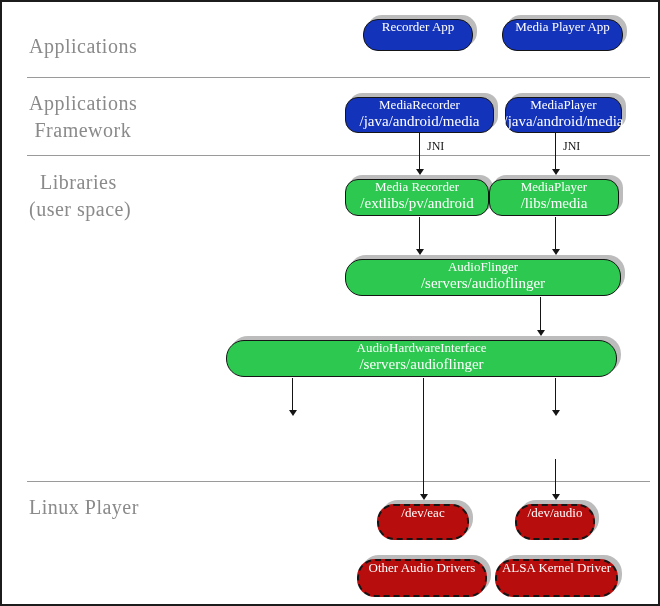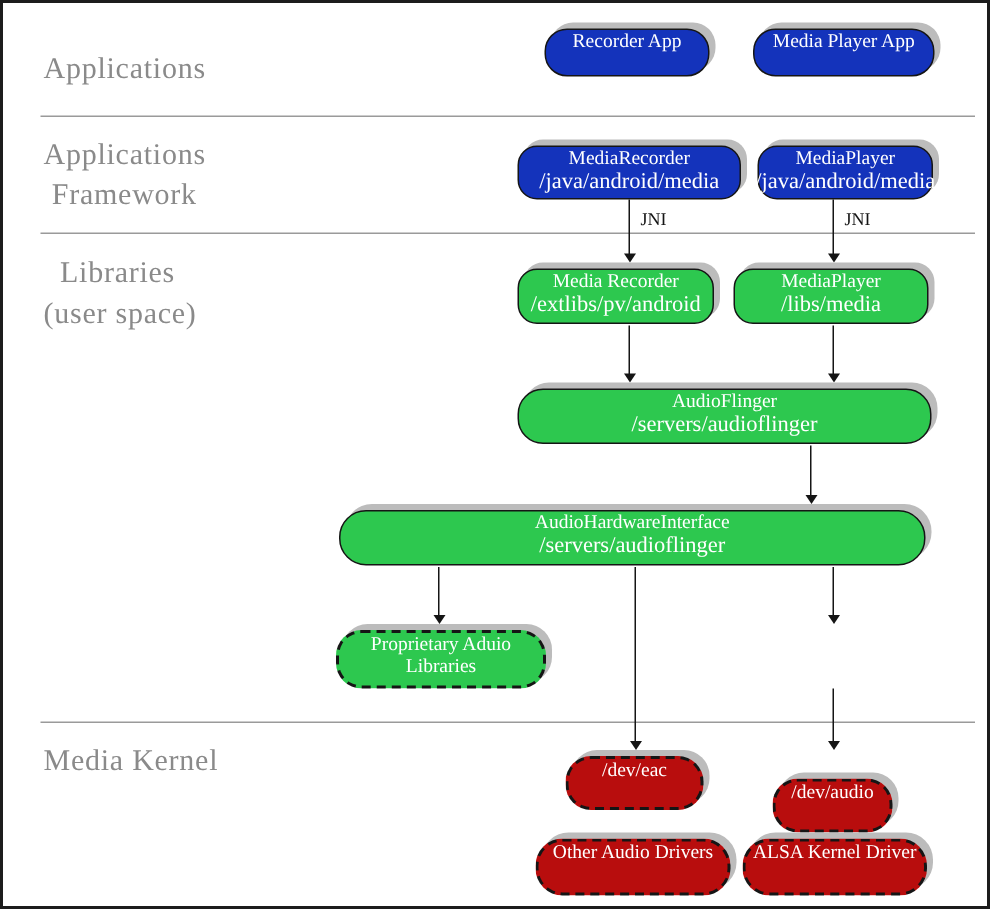--- a/index.html
+++ b/index.html
@@ -35,21 +35,21 @@
 <body>
 
 <div class="canvas">
 
   <div class="layer-label" style="left:27px; top:31px;"><span>Applications</span></div>
 
   <div class="layer-label" style="left:27px; top:88px;"><span>Applications</span><br><span> Framework</span></div>
 
   <div class="layer-label" style="left:27px; top:167px;"><span>  Libraries</span><br><span>(user space)</span></div>
 
-  <div class="layer-label" style="left:27px; top:492px;"><span>Media Kernel</span></div>
+  <div class="layer-label" style="left:27px; top:492px;"><span>Linux Player</span></div>
 
   <div class="sep" style="top:75px;"></div>
   <div class="sep" style="top:153px;"></div>
   <div class="sep" style="top:479px;"></div>
 
   <div class="node blue" style="left:361px; top:17px; width:110px; height:32px; border-radius:15px;">
     <span class="t">Recorder App</span>
   </div>
   <div class="node blue" style="left:500px; top:17px; width:121px; height:32px; border-radius:15px;">
     <span class="t">Media Player App</span>
@@ -62,21 +62,21 @@
   <div class="node blue" style="left:503px; top:95px; width:117px; height:36px; border-radius:13px;">
     <span class="t">MediaPlayer</span>
     <span class="p">/java/android/media</span>
   </div>
 
   <div class="arrow" style="left:417px; top:131px; height:40px;"></div>
   <div class="arrow" style="left:553px; top:131px; height:40px;"></div>
   <div class="edge-label" style="left:425px; top:137px;">JNI</div>
   <div class="edge-label" style="left:561px; top:137px;">JNI</div>
 
-  <div class="node green" style="left:343px; top:177px; width:131px; height:37px; border-radius:13px;">
+  <div class="node green" style="left:343px; top:177px; width:144px; height:37px; border-radius:13px;">
     <span class="t">Media Recorder</span>
     <span class="p">/extlibs/pv/android</span>
   </div>
   <div class="node green" style="left:487px; top:177px; width:130px; height:37px; border-radius:13px;">
     <span class="t">MediaPlayer</span>
     <span class="p">/libs/media</span>
   </div>
 
   <div class="arrow" style="left:417px; top:215px; height:36px;"></div>
   <div class="arrow" style="left:553px; top:215px; height:36px;"></div>
@@ -90,30 +90,27 @@
 
   <div class="node green" style="left:224px; top:338px; width:391px; height:37px; border-radius:18px;">
     <span class="t">AudioHardwareInterface</span>
     <span class="p">/servers/audioflinger</span>
   </div>
 
   <div class="arrow" style="left:290px; top:376px; height:36px;"></div>
   <div class="arrow" style="left:421px; top:376px; height:120px;"></div>
   <div class="arrow" style="left:553px; top:376px; height:36px;"></div>
 
-  <div class="node green dashed" style="left:222px; top:418px; width:140px; height:39px; border-radius:17px;">
-    <span class="t">Proprietary Aduio Libraries</span>
-  </div>
 
   <div class="arrow" style="left:553px; top:457px; height:39px;"></div>
 
   <div class="node red dashed" style="left:375px; top:502px; width:92px; height:36px; border-radius:17px;">
     <span class="t">/dev/eac</span>
   </div>
-  <div class="node red dashed" style="left:513px; top:502px; width:80px; height:36px; border-radius:17px;margin-top:15px;">
+  <div class="node red dashed" style="left:513px; top:502px; width:80px; height:36px; border-radius:17px;">
     <span class="t">/dev/audio</span>
   </div>
 
   <div class="node red dashed" style="left:355px; top:557px; width:130px; height:38px; border-radius:18px;">
     <span class="t">Other Audio Drivers</span>
   </div>
   <div class="node red dashed" style="left:493px; top:557px; width:123px; height:38px; border-radius:18px;">
     <span class="t">ALSA Kernel Driver</span>
   </div>
 

